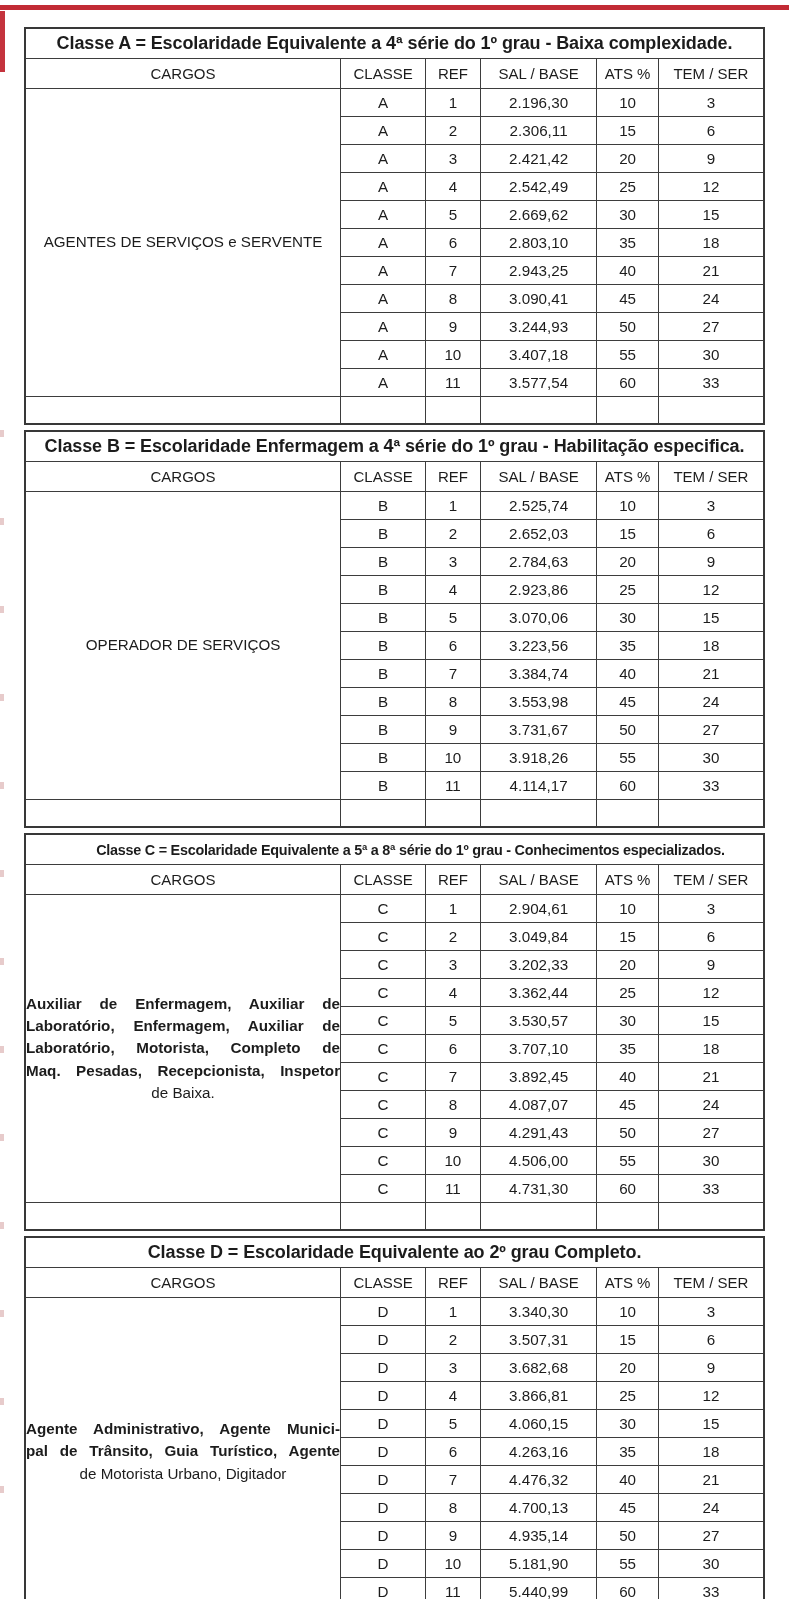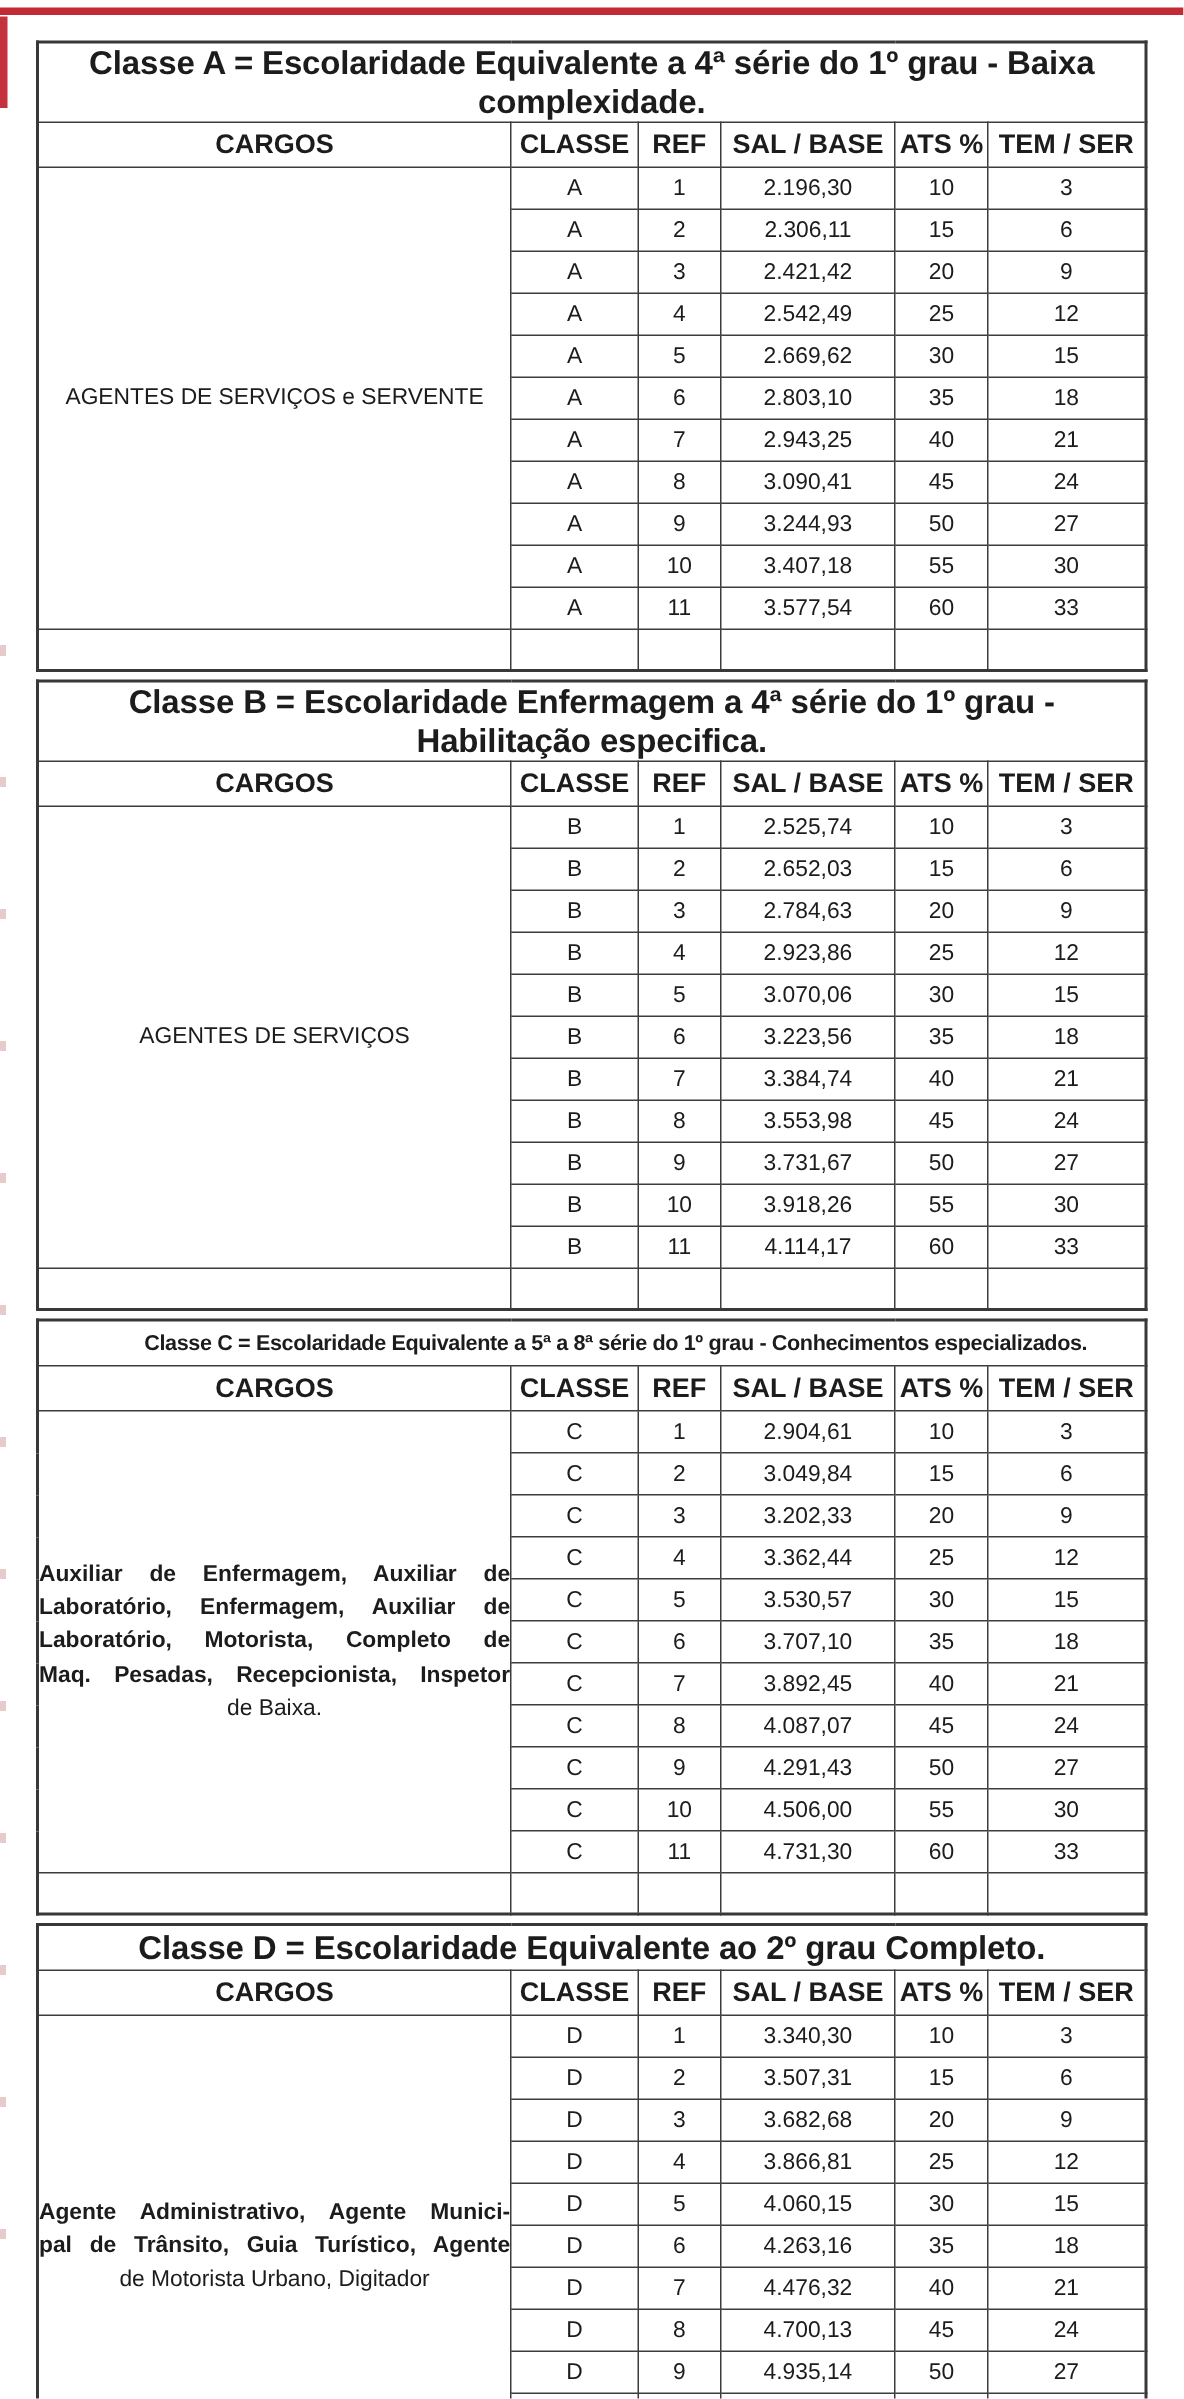--- a/index.html
+++ b/index.html
@@ -21,23 +21,23 @@
   table.cls td{
     border:1.6px solid #3d3d3d;text-align:center;vertical-align:middle;
     padding:0;overflow:hidden;
   }
   col.c-cargos{width:42.7%;}
   col.c-classe{width:11.5%;}
   col.c-ref{width:7.4%;}
   col.c-sal{width:15.8%;}
   col.c-ats{width:8.3%;}
   col.c-tem{width:14.3%;}
-  tr.title-row td{height:29px;font-weight:bold;font-size:22px;letter-spacing:-0.1px;}
+  tr.title-row td{height:29px;font-weight:bold;font-size:18px;letter-spacing:-0.1px;}
   tr.title-row td.small-title{font-size:14.4px;letter-spacing:-0.25px;padding-left:32px;}
-  tr.head-row td{height:29px;font-weight:bold;font-size:18px;}
+  tr.head-row td{height:29px;font-weight:normal;font-size:15px;}
   tr.data-row td{height:27px;font-size:15.2px;}
   tr.empty-row td{height:26px;}
   td.cargos-cell{font-size:15px;padding:0 7px;line-height:1.45;}
   td.cargos-cell .cargos-line{display:block;}
   td.cargos-cell .jline{text-align:justify;text-align-last:justify;font-weight:bold;}
   td.cargos-cell .cline{text-align:right;text-align-last:center;}
 </style>
 </head>
 <body>
 
@@ -179,21 +179,21 @@
         <td>CLASSE</td>
         <td>REF</td>
         <td>SAL / BASE</td>
         <td>ATS %</td>
         <td>TEM / SER</td>
       </tr>
     </tbody>
     <tbody>
         <tr class="data-row">
           <td rowspan="11" class="cargos-cell">
-            <span class="cargos-line cline">AGENTES DE SERVIÇOS</span>
+            <span class="cargos-line cline">OPERADOR DE SERVIÇOS</span>
           </td>
           <td>B</td>
           <td>1</td>
           <td>2.525,74</td>
           <td>10</td>
           <td>3</td>
         </tr>
         <tr class="data-row">
           <td>B</td>
           <td>2</td>

